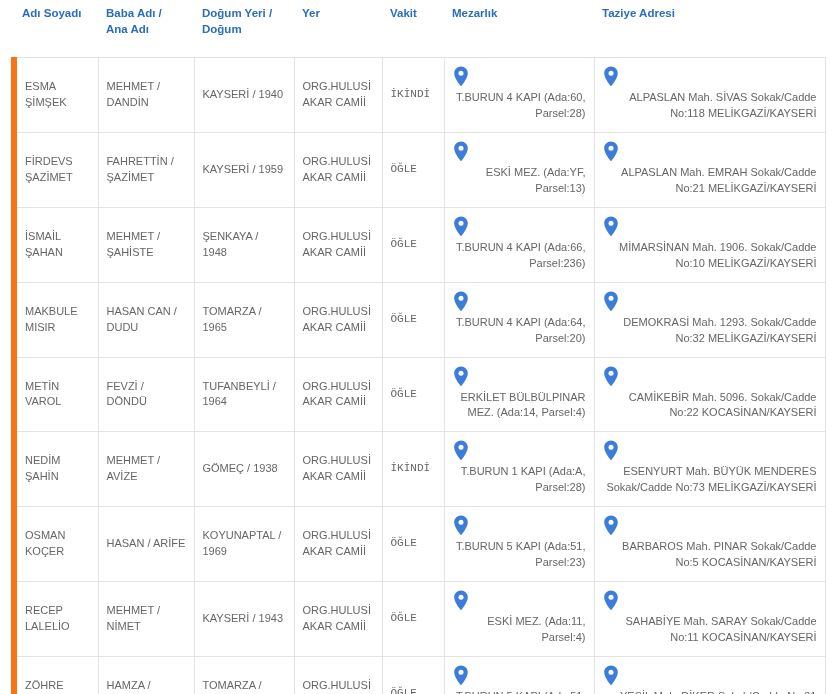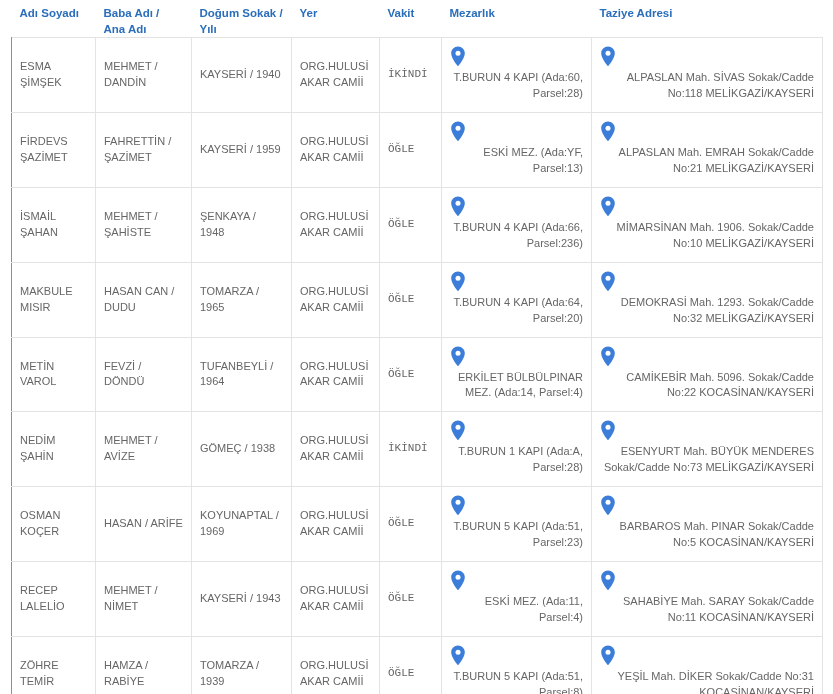--- a/index.html
+++ b/index.html
@@ -22,37 +22,37 @@
     width: 811px;
     border-collapse: collapse;
     table-layout: fixed;
   }
   table.records thead th {
     text-align: left;
     vertical-align: top;
     font-size: 11.5px;
     font-weight: bold;
     color: #2a6ebb;
-    padding: 6px 8px 0 8px;
+    padding: 6px 8px 20px 8px;
     line-height: 1.35;
     border: none;
     background: #ffffff;
   }
   table.records tbody td {
     vertical-align: middle;
     font-size: 11px;
     color: #666666;
     padding: 10px 8px;
     line-height: 1.45;
     border: 1px solid #e3e3e3;
     background: #ffffff;
     height: 52px;
   }
   table.records tbody tr td:first-child {
-    border-left: 1px solid #f97316;
+    border-left: 6px solid #f97316;
   }
   .col-name    { width: 84px; }
   .col-parent  { width: 96px; }
   .col-birth   { width: 100px; }
   .col-place   { width: 88px; }
   .col-time    { width: 62px; }
   .col-grave   { width: 150px; }
   .col-address { width: 231px; }
 
   .cell-name {
@@ -90,21 +90,21 @@
       <col class="col-birth">
       <col class="col-place">
       <col class="col-time">
       <col class="col-grave">
       <col class="col-address">
     </colgroup>
     <thead>
       <tr>
         <th>Adı Soyadı</th>
         <th>Baba Adı / Ana Adı</th>
-        <th>Doğum Sokak / Yılı</th>
+        <th>Doğum Yeri / Doğum</th>
         <th>Yer</th>
         <th>Vakit</th>
         <th>Mezarlık</th>
         <th>Taziye Adresi</th>
       </tr>
     </thead>
     <tbody id="records-body">
         <tr>
           <td class="cell-name">ESMA ŞİMŞEK</td>
           <td>MEHMET / DANDİN</td>

